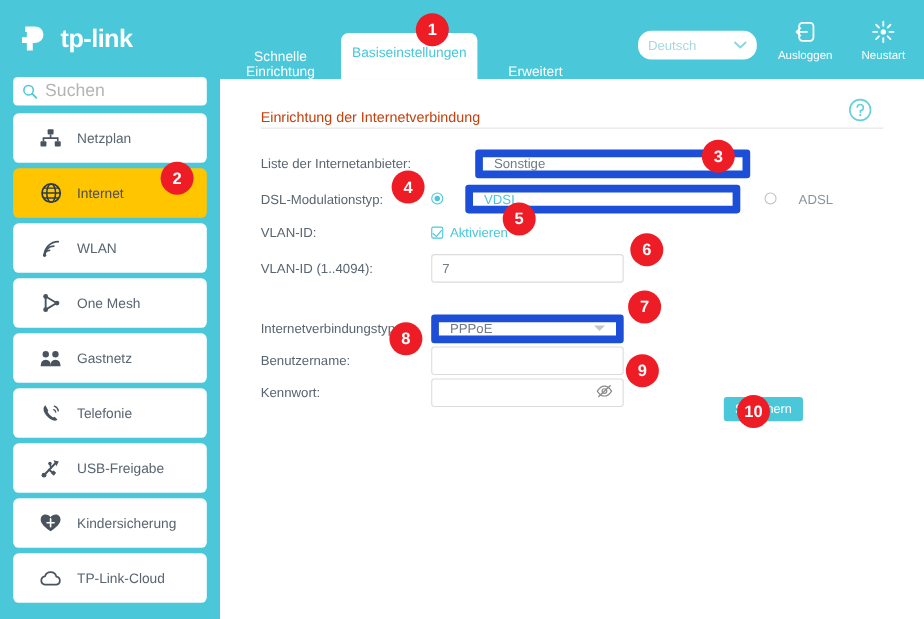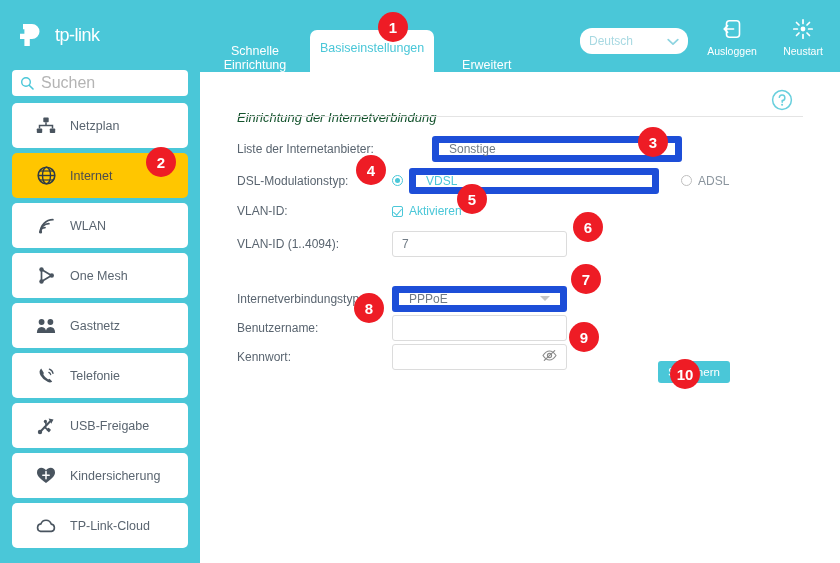--- a/index.html
+++ b/index.html
@@ -20,21 +20,21 @@
   .sidebar {
     position: absolute; left: 0; top: 0;
     width: 200px; height: 563px;
     background: #4ac7d8;
   }
   .brand {
     position: absolute; left: 14px; top: 18px;
     display: flex; align-items: center; gap: 7px;
   }
   .brand-mark { width: 34px; height: 34px; position: relative; }
-  .brand-text { color: #ffffff; font-size: 18px; letter-spacing: -0.5px; font-weight: 400; }
+  .brand-text { color: #ffffff; font-size: 23px; letter-spacing: -0.5px; font-weight: 700; }
 
   .search-box {
     position: absolute; left: 12px; top: 70px;
     width: 176px; height: 26px;
     background: #ffffff; border-radius: 4px;
     display: flex; align-items: center; padding: 0 8px;
   }
   .search-icon { width: 14px; height: 14px; flex: 0 0 14px; margin-right: 7px; }
   .search-ph { color: #b4b4b4; font-size: 16px; }
 
@@ -84,22 +84,22 @@
     padding: 0 9px; margin-top: 12px;
   }
   .lang-val { font-size: 12px; color: #a8d9e2; }
   .icon-btn { width: 54px; text-align: center; color: #ffffff; }
   .icon-btn .glyph { height: 26px; display:flex; align-items:center; justify-content:center; }
   .icon-btn .cap { font-size: 10.5px; display: block; margin-top: 3px; }
 
   
   .content { position: absolute; left: 200px; top: 72px; width: 640px; height: 491px; background: #ffffff; }
   .panel-title {
-    position: absolute; left: 37px; top: 38px;
-    font-size: 13px; color: #14532d; font-style: italic;
+    position: absolute; left: 37px; top: 27px;
+    font-size: 13px; color: #c2410c;
   }
   .title-rule {
     position: absolute; left: 37px; top: 44px; width: 566px; height: 1px; background: #e4e4e4;
   }
   .help-icon { position: absolute; left: 571px; top: 17px; width: 22px; height: 22px; }
 
   .form { position: absolute; left: 37px; top: 60px; width: 570px; }
   .row { position: relative; height: 28px; margin-bottom: 0; display: flex; align-items: center; }
   .lbl { width: 155px; font-size: 12px; color: #5a6570; flex: 0 0 155px; }
 
@@ -112,21 +112,21 @@
   .caret { width: 0; height: 0; border-left: 5px solid transparent; border-right: 5px solid transparent; border-top: 5px solid #c6c6c6; }
 
   .txt {
     width: 175px; height: 26px; border: 1px solid #dcdcdc; border-radius: 3px;
     background: #ffffff; display: flex; align-items: center; padding: 0 9px;
     font-size: 12px; color: #707b85;
   }
   .txt.wide { width: 175px; justify-content: space-between; }
 
   .radio-group { display: flex; align-items: center; gap: 10px; }
-  .radio { display: flex; align-items: center; gap: 6px; }
+  .radio { display: flex; align-items: center; gap: 20px; }
   .rdot { width: 11px; height: 11px; border-radius: 50%; border: 1px solid #bfbfbf; background:#fff; position: relative; }
   .rdot.on { border-color: #4ac7d8; }
   .rdot.on::after { content:""; position:absolute; left:2px; top:2px; width:5px; height:5px; border-radius:50%; background:#4ac7d8; }
   .rlabel { font-size: 12px; color: #8a949d; }
   .rlabel.sel { color: #4ac7d8; }
 
   .check { display: flex; align-items: center; gap: 6px; }
   .cbox { width: 11px; height: 11px; border: 1px solid #bfbfbf; border-radius: 2px; background:#fff; position: relative; }
   .cbox.on { border-color: #4ac7d8; }
   .cbox.on::after {

